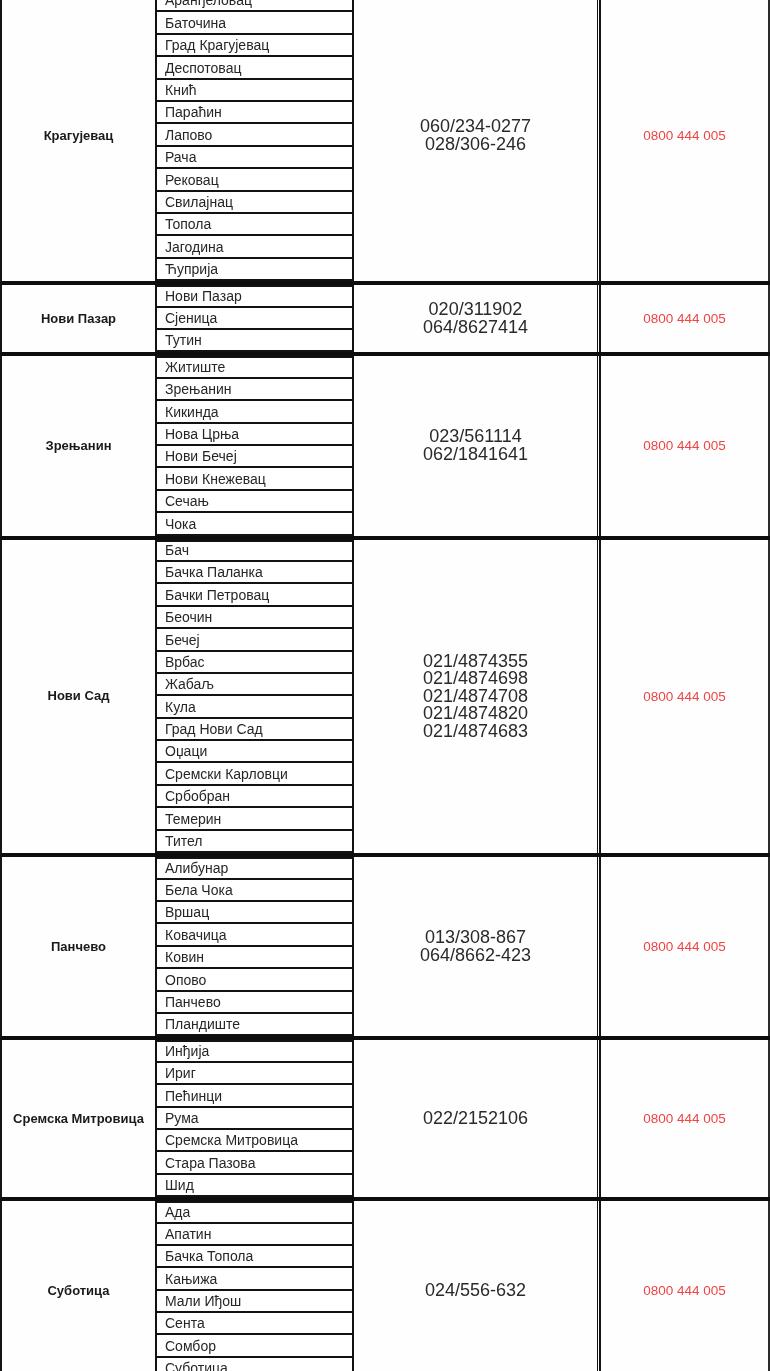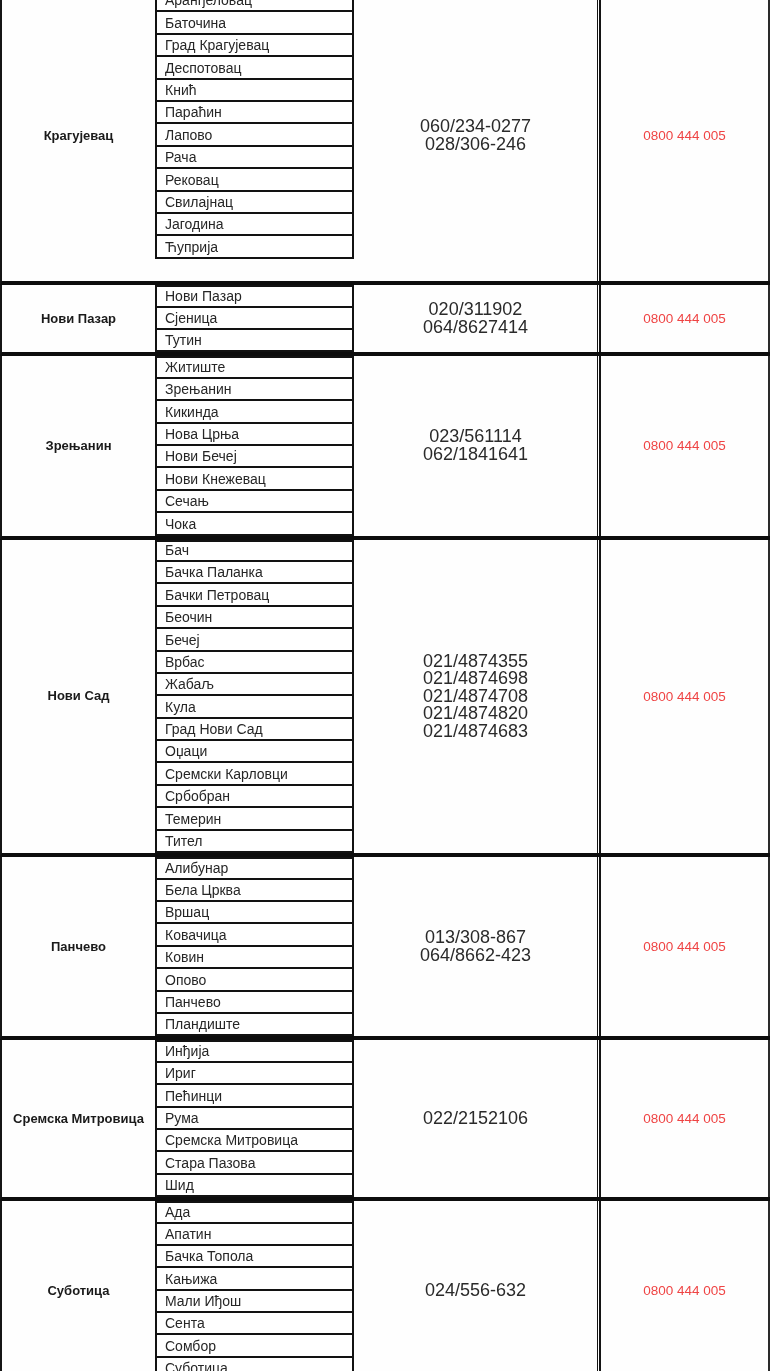--- a/index.html
+++ b/index.html
@@ -137,20 +137,23 @@
           <div class="muni-cell">
             <span>Рача</span>
           </div>
           <div class="muni-cell">
             <span>Рековац</span>
           </div>
           <div class="muni-cell">
             <span>Свилајнац</span>
           </div>
           <div class="muni-cell">
+            <span>Топола</span>
+          </div>
+          <div class="muni-cell">
             <span>Јагодина</span>
           </div>
           <div class="muni-cell">
             <span>Ћуприја</span>
           </div>
         </div>
     <div class="phones-col">
           <div>060/234-0277</div>
           <div>028/306-246</div>
         </div>
@@ -288,21 +291,21 @@
 
   <div class="section" style="height: 183.2px;">
     <div class="region-col">
       <span class="region-name">Панчево</span>
     </div>
     <div class="muni-col">
           <div class="muni-cell">
             <span>Алибунар</span>
           </div>
           <div class="muni-cell">
-            <span>Бела Црква</span>
+            <span>Бела Чока</span>
           </div>
           <div class="muni-cell">
             <span>Вршац</span>
           </div>
           <div class="muni-cell">
             <span>Ковачица</span>
           </div>
           <div class="muni-cell">
             <span>Ковин</span>
           </div>

